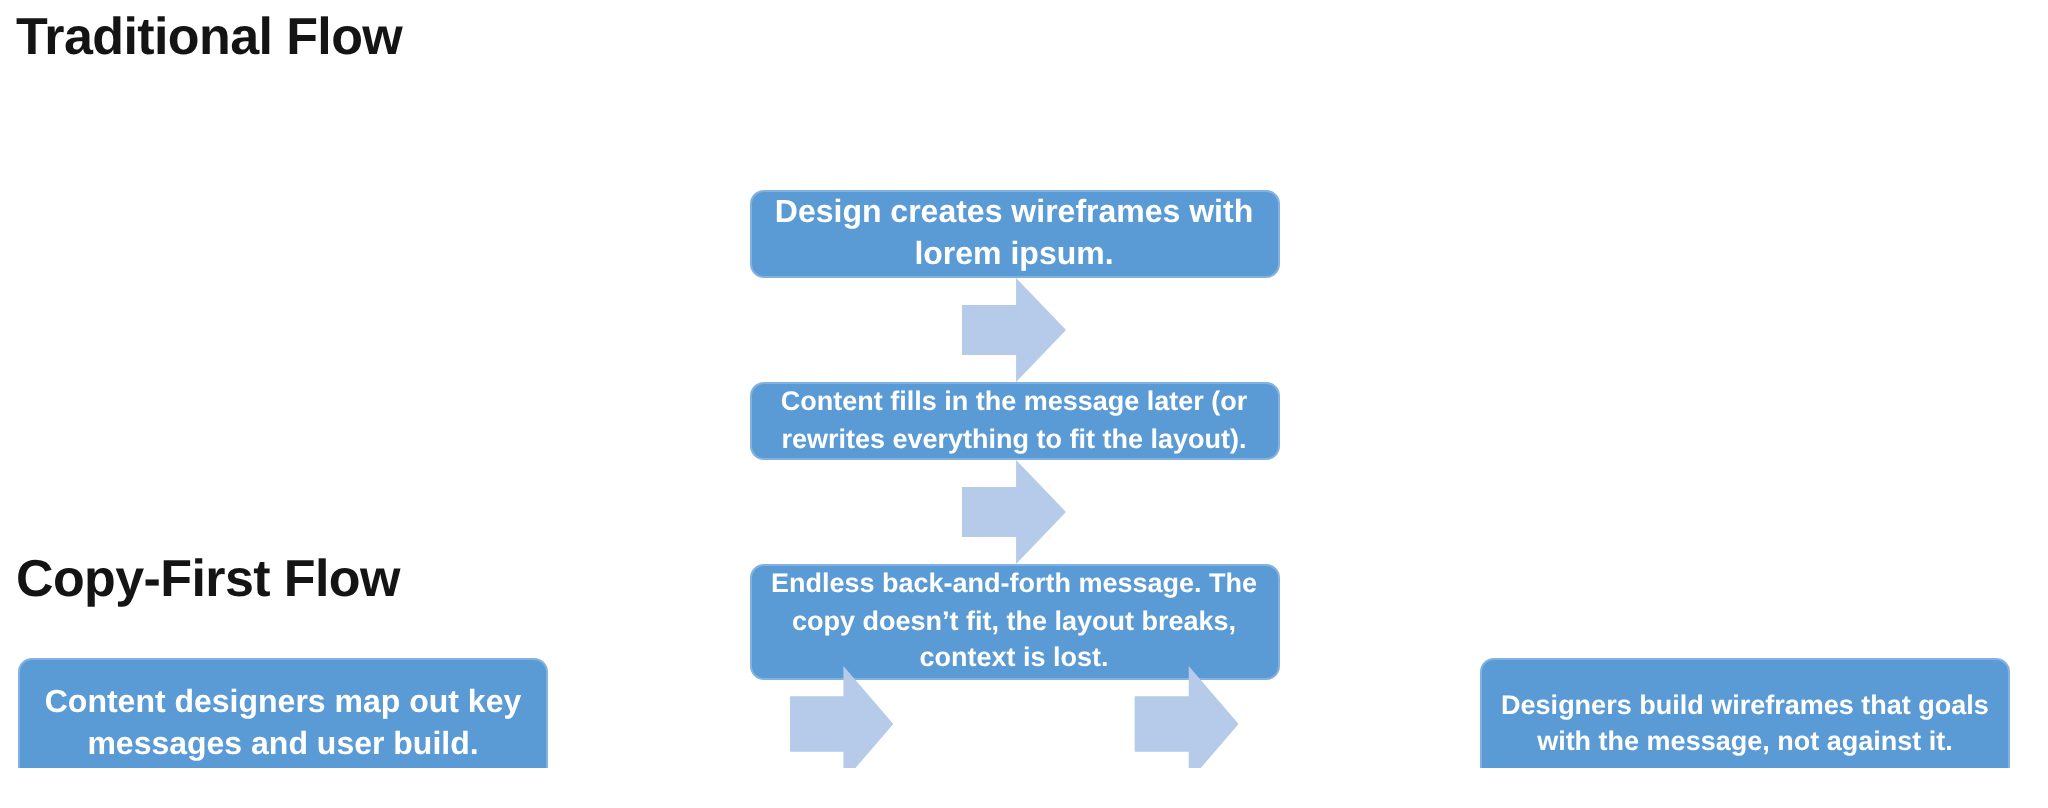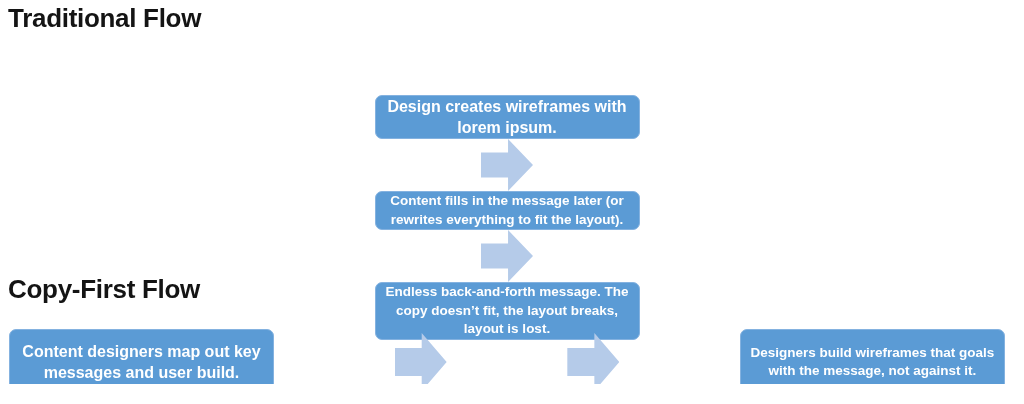--- a/index.html
+++ b/index.html
@@ -53,21 +53,21 @@
     </div>
     <div class="block-arrow"></div>
     <div class="step-box fs-md">
       <div class="step-line">Content fills in the message later (or</div>
       <div class="step-line">rewrites everything to fit the layout).</div>
     </div>
     <div class="block-arrow"></div>
     <div class="step-box fs-md">
       <div class="step-line">Endless back-and-forth message. The</div>
       <div class="step-line">copy doesn’t fit, the layout breaks,</div>
-      <div class="step-line">layout is lost.</div>
+      <div class="step-line">context is lost.</div>
     </div>
   </div>
 
   <h2 class="flow-title" id="title-2">Copy-First Flow</h2>
 
   <div class="steps-row" id="row-2">
     <div class="step-box fs-lg">
       <div class="step-line">Content designers map out key</div>
       <div class="step-line">messages and user build.</div>
     </div>

